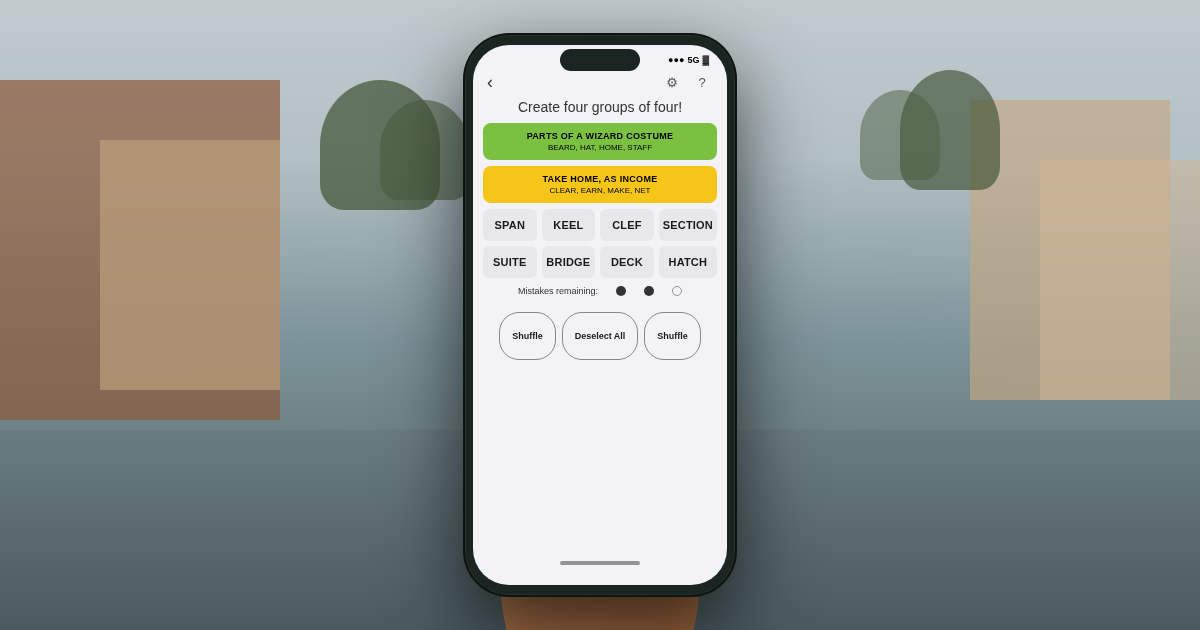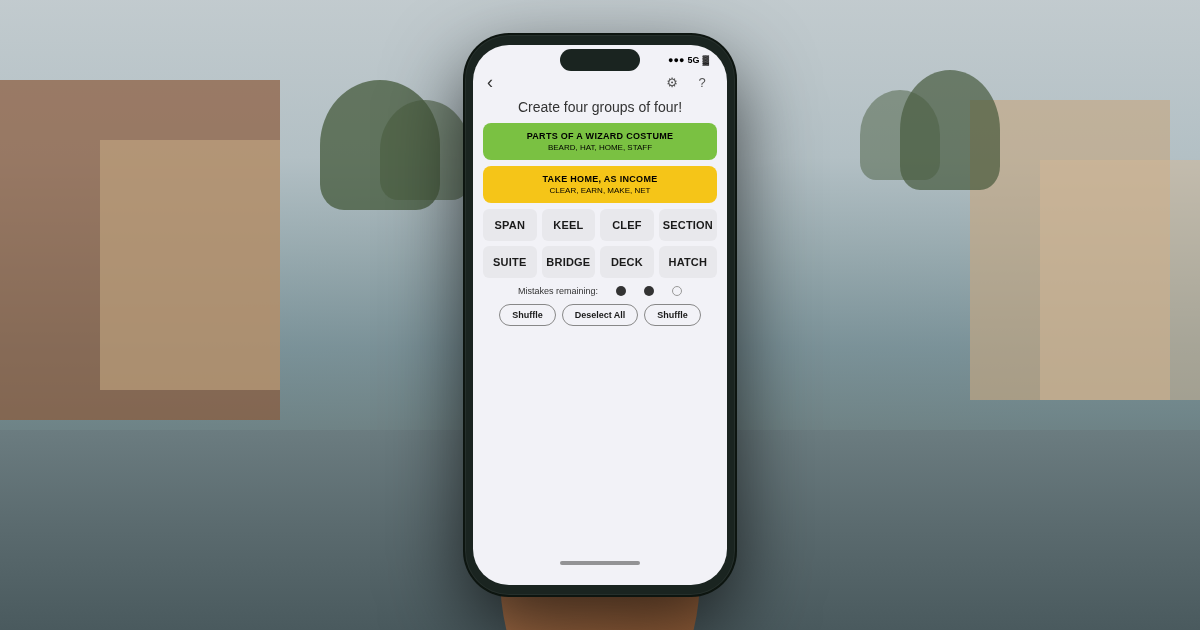--- a/index.html
+++ b/index.html
@@ -244,21 +244,21 @@
     }
 
     
     .mistakes-row {
       display: flex;
       align-items: center;
       justify-content: center;
       gap: 18px;
       font-size: 9px;
       color: #333;
-      margin-bottom: 8px;
+      margin-bottom: 16px;
     }
     .mistake-dot {
       width: 10px;
       height: 10px;
       border-radius: 50%;
       background: #333;
       display: inline-block;
     }
     .mistake-dot.empty {
       background: transparent;
@@ -268,21 +268,21 @@
     
     .action-buttons {
       display: flex;
       gap: 6px;
       justify-content: center;
     }
     .action-btn {
       border: 1.5px solid #888;
       background: transparent;
       border-radius: 20px;
-      padding: 5px 12px;
+      padding: 18px 12px;
       font-size: 9px;
       font-weight: 600;
       color: #1a1a1a;
       cursor: pointer;
     }
 
     
     .home-indicator {
       position: absolute;
       bottom: 20px;

